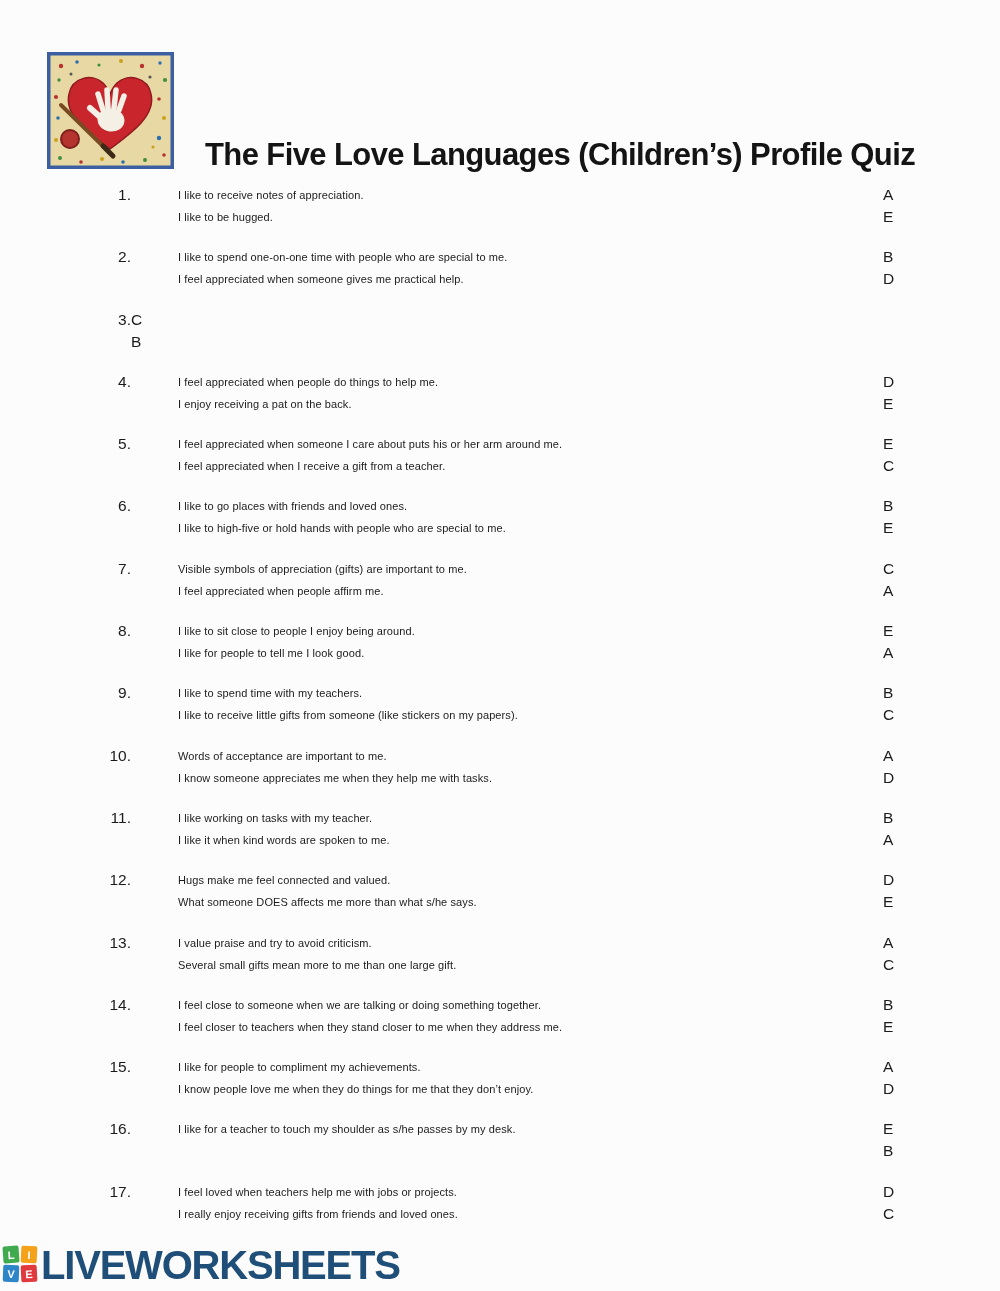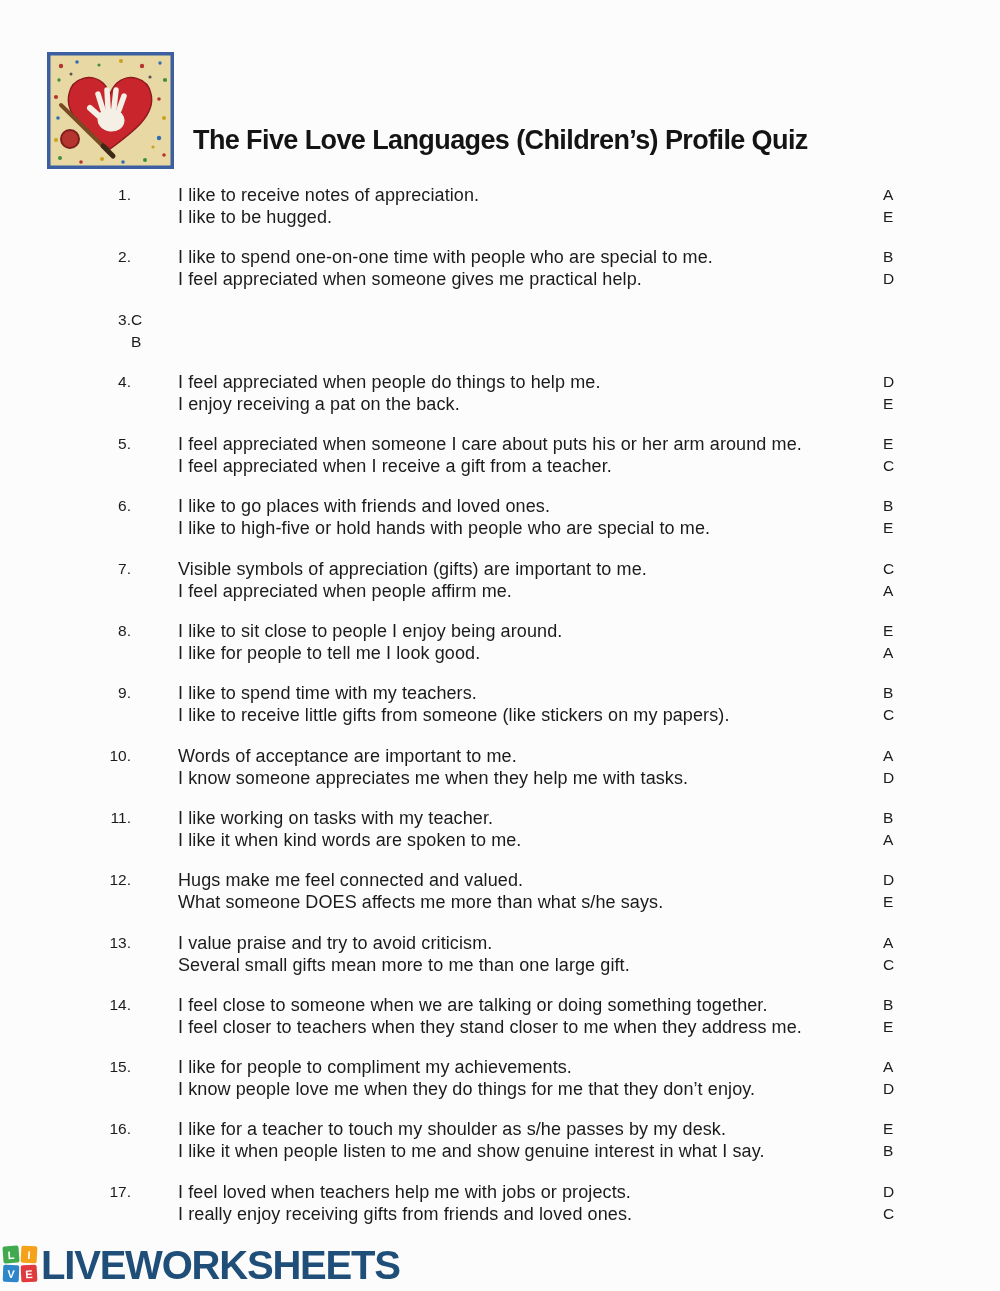--- a/index.html
+++ b/index.html
@@ -14,39 +14,39 @@
 
   
   .header { position: relative; height: 180px; }
   .logo-box {
     position: absolute; left: 47px; top: 52px;
     width: 127px; height: 117px;
   }
   .logo-box svg { display: block; width: 100%; height: 100%; }
   .page-title {
     position: absolute; left: 189px; top: 121px;
-    font-size: 27px; font-weight: bold;
+    font-size: 31px; font-weight: bold;
     letter-spacing: -0.6px;
     color: #141414;
     white-space: nowrap;
-    margin: 4px;
+    margin: 16px;
   }
 
   
   .quiz { position: absolute; left: 0; top: 184px; width: 1000px; }
   .item { display: flex; margin-bottom: 18.3px; }
   .num {
     flex: 0 0 131px;
     text-align: right;
     font-size: 15.5px; line-height: 22px;
     color: #1b1b1b;
   }
   .stmts { flex: 1 1 auto; padding-left: 47px; }
   .stmt {
-    font-size: 18px; line-height: 22px;
+    font-size: 11px; line-height: 22px;
     letter-spacing: 0.1px;
     color: #1b1b1b;
     white-space: nowrap;
   }
   .letters { flex: 0 0 117px; }
   .letter {
     font-size: 15.5px; line-height: 22px;
     color: #1b1b1b;
   }
 
@@ -311,21 +311,20 @@
     <div class="letters">
       <div class="letter">A</div>
       <div class="letter">D</div>
     </div>
   </div>
 
   <div class="item">
     <div class="num">16.</div>
     <div class="stmts">
       <div class="stmt">I like for a teacher to touch my shoulder as s/he passes by my desk.</div>
-      <div class="stmt">I like it when people listen to me and show genuine interest in what I say.</div>
     </div>
     <div class="letters">
       <div class="letter">E</div>
       <div class="letter">B</div>
     </div>
   </div>
 
   <div class="item">
     <div class="num">17.</div>
     <div class="stmts">

